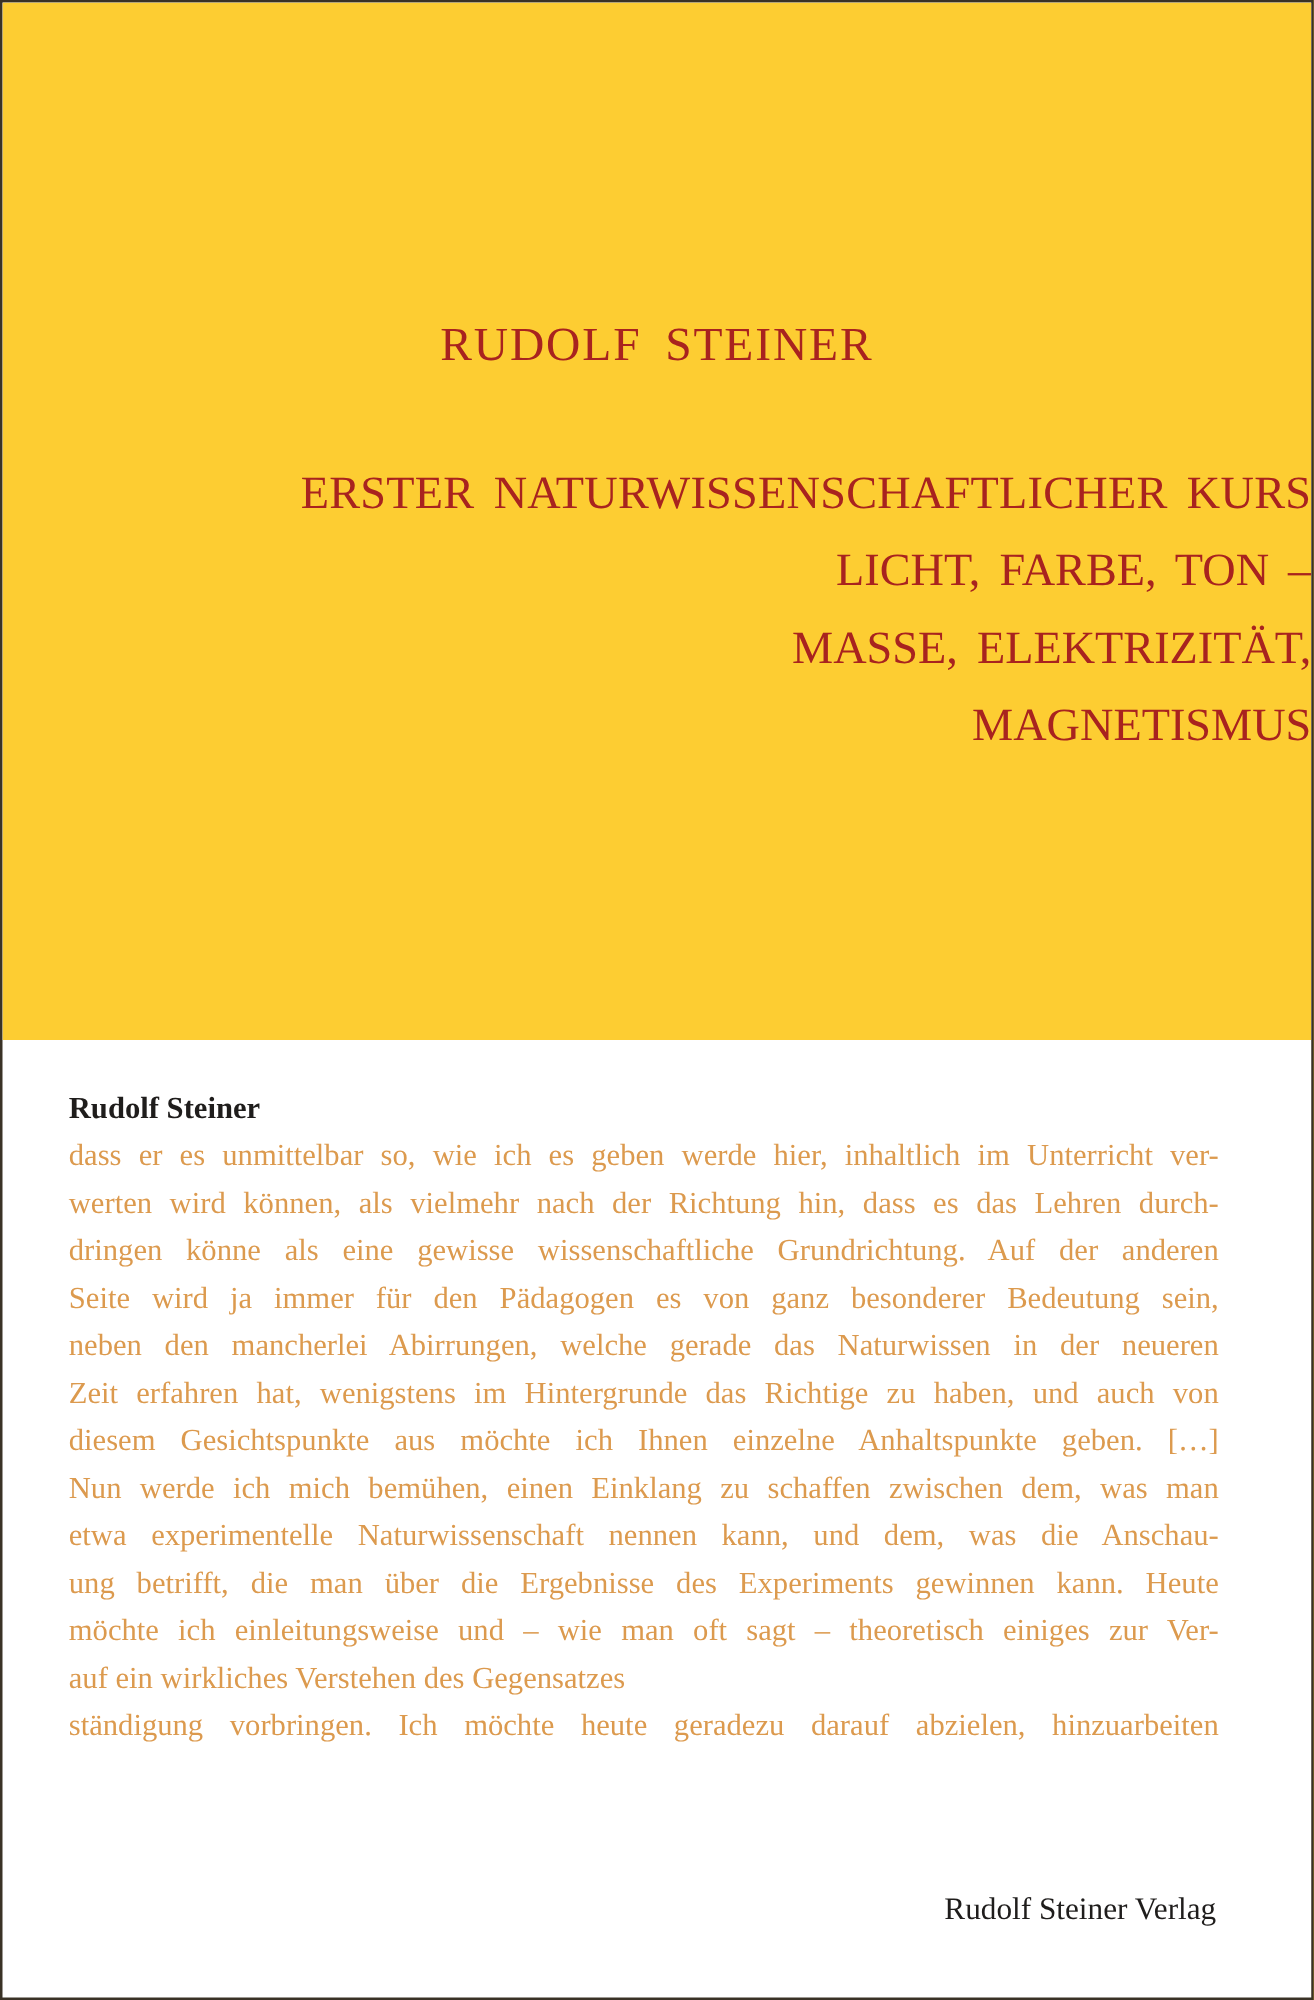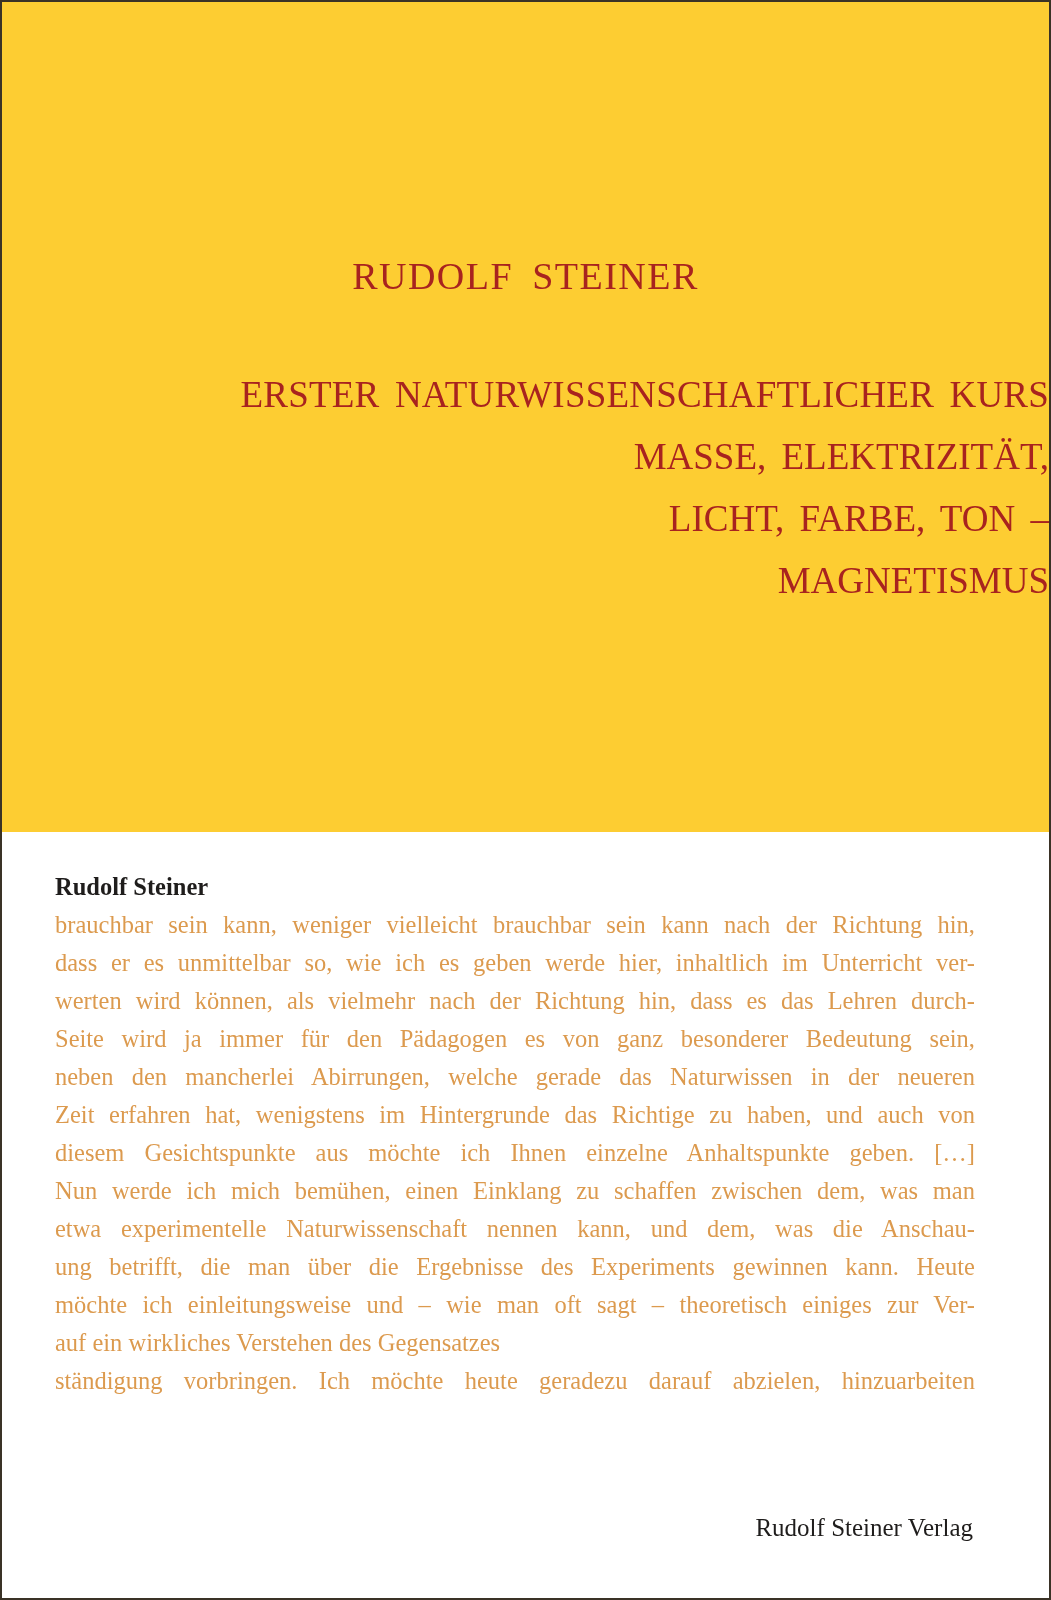--- a/index.html
+++ b/index.html
@@ -21,31 +21,31 @@
   .publisher { position:absolute; right:76px; top:1512px; font-family:"Liberation Serif", serif; font-size:25px; color:#1f1d1c; }
 </style>
 </head>
 <body>
 
 <div class="cover">
   <div class="yellow">
     <div class="front-author">RUDOLF STEINER</div>
     <div class="front-title">
       <div class="t0">ERSTER NATURWISSENSCHAFTLICHER KURS</div>
+      <div>LICHT, FARBE, TON –</div>
       <div>MASSE, ELEKTRIZITÄT,</div>
-      <div>LICHT, FARBE, TON –</div>
       <div>MAGNETISMUS</div>
     </div>
   </div>
 
   <div class="back">
     <div class="line last dark">Rudolf Steiner</div>
-    <div class="line orange">brauchbar sein kann, weniger vielleicht brauchbar sein kann nach der Richtung hin,</div>
     <div class="line orange">dass er es unmittelbar so, wie ich es geben werde hier, inhaltlich im Unterricht ver-</div>
     <div class="line orange">werten wird können, als vielmehr nach der Richtung hin, dass es das Lehren durch-</div>
+    <div class="line orange">dringen könne als eine gewisse wissenschaftliche Grundrichtung. Auf der anderen</div>
     <div class="line orange">Seite wird ja immer für den Pädagogen es von ganz besonderer Bedeutung sein,</div>
     <div class="line orange">neben den mancherlei Abirrungen, welche gerade das Naturwissen in der neueren</div>
     <div class="line orange">Zeit erfahren hat, wenigstens im Hintergrunde das Richtige zu haben, und auch von</div>
     <div class="line orange">diesem Gesichtspunkte aus möchte ich Ihnen einzelne Anhaltspunkte geben. […]</div>
     <div class="line orange">Nun werde ich mich bemühen, einen Einklang zu schaffen zwischen dem, was man</div>
     <div class="line orange">etwa experimentelle Naturwissenschaft nennen kann, und dem, was die Anschau-</div>
     <div class="line orange">ung betrifft, die man über die Ergebnisse des Experiments gewinnen kann. Heute</div>
     <div class="line orange">möchte ich einleitungsweise und – wie man oft sagt – theoretisch einiges zur Ver-</div>
     <div class="line last orange">auf ein wirkliches Verstehen des Gegensatzes</div>
     <div class="line orange">ständigung vorbringen. Ich möchte heute geradezu darauf abzielen, hinzuarbeiten</div>

